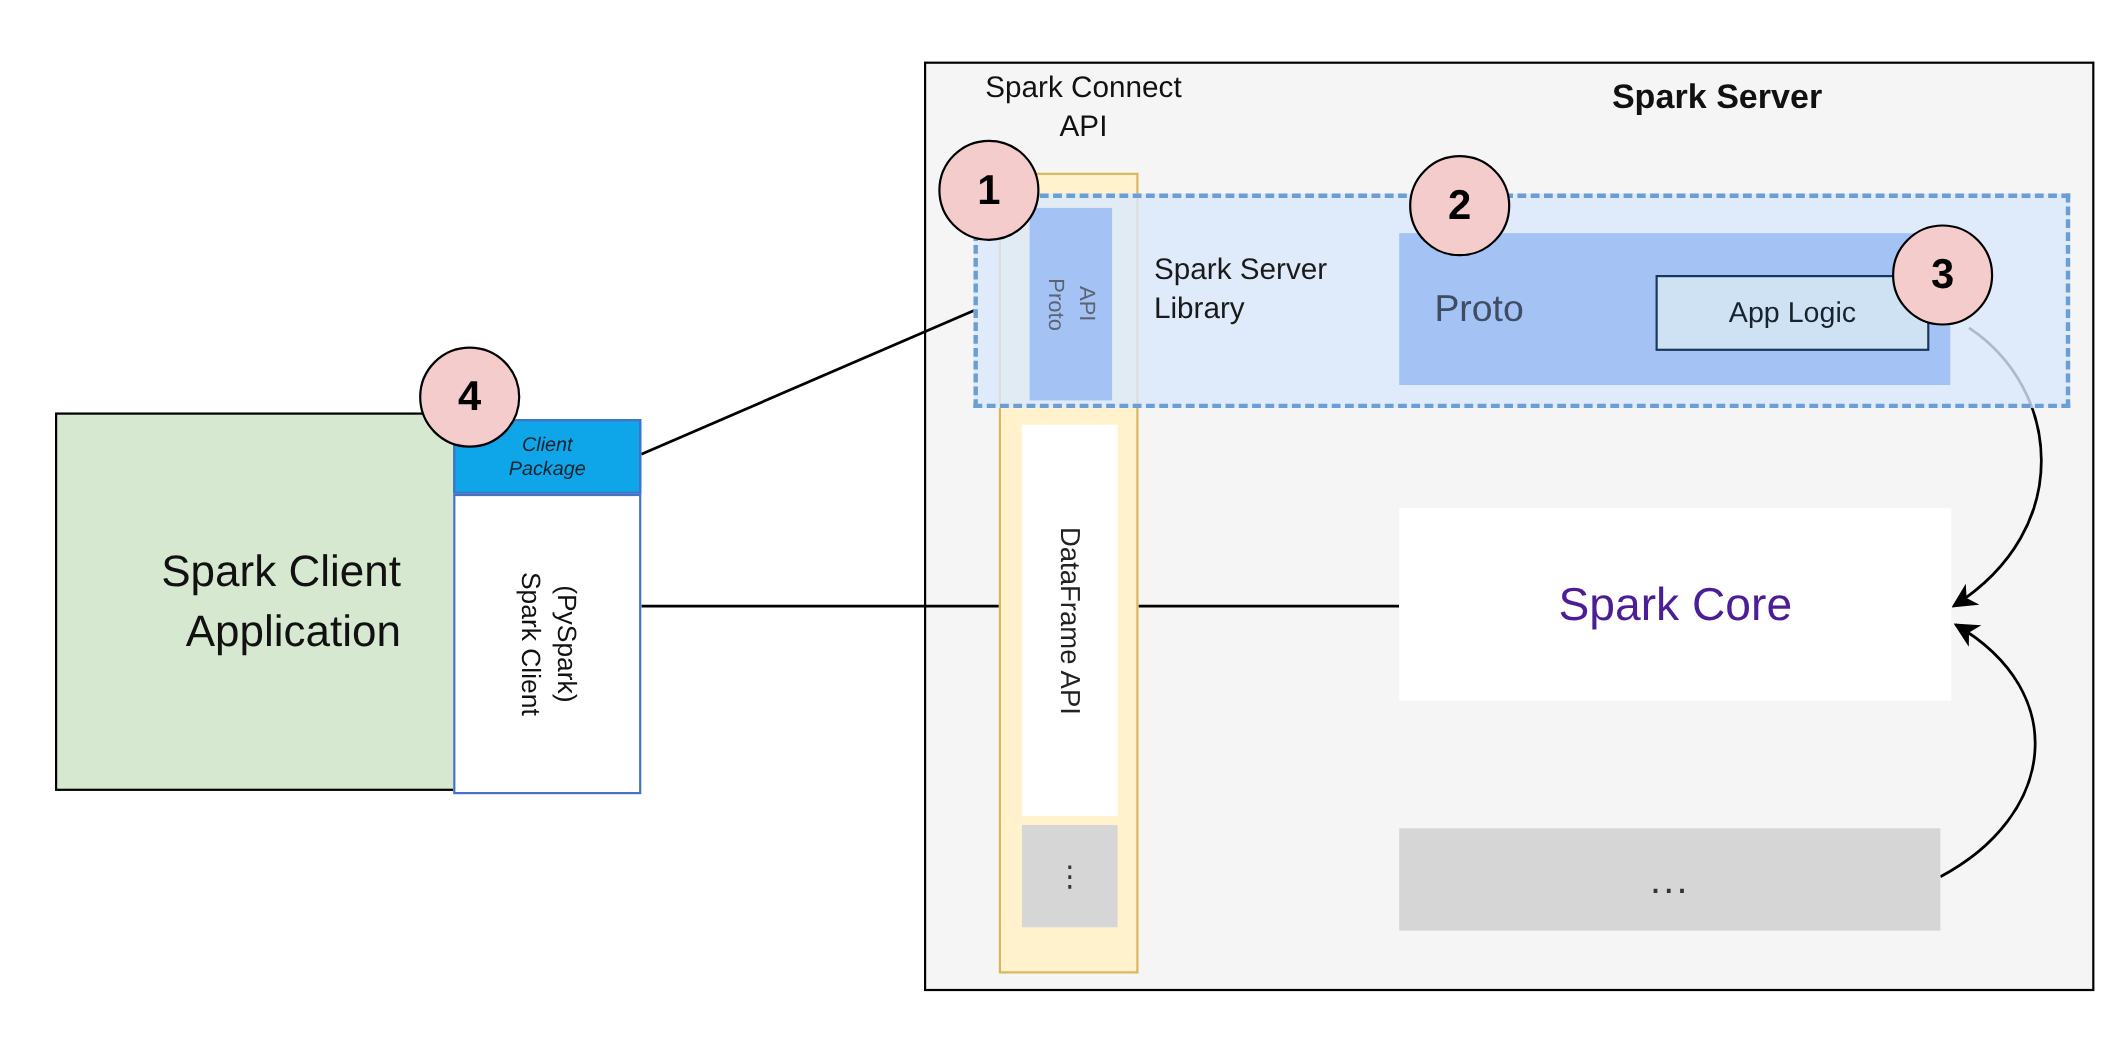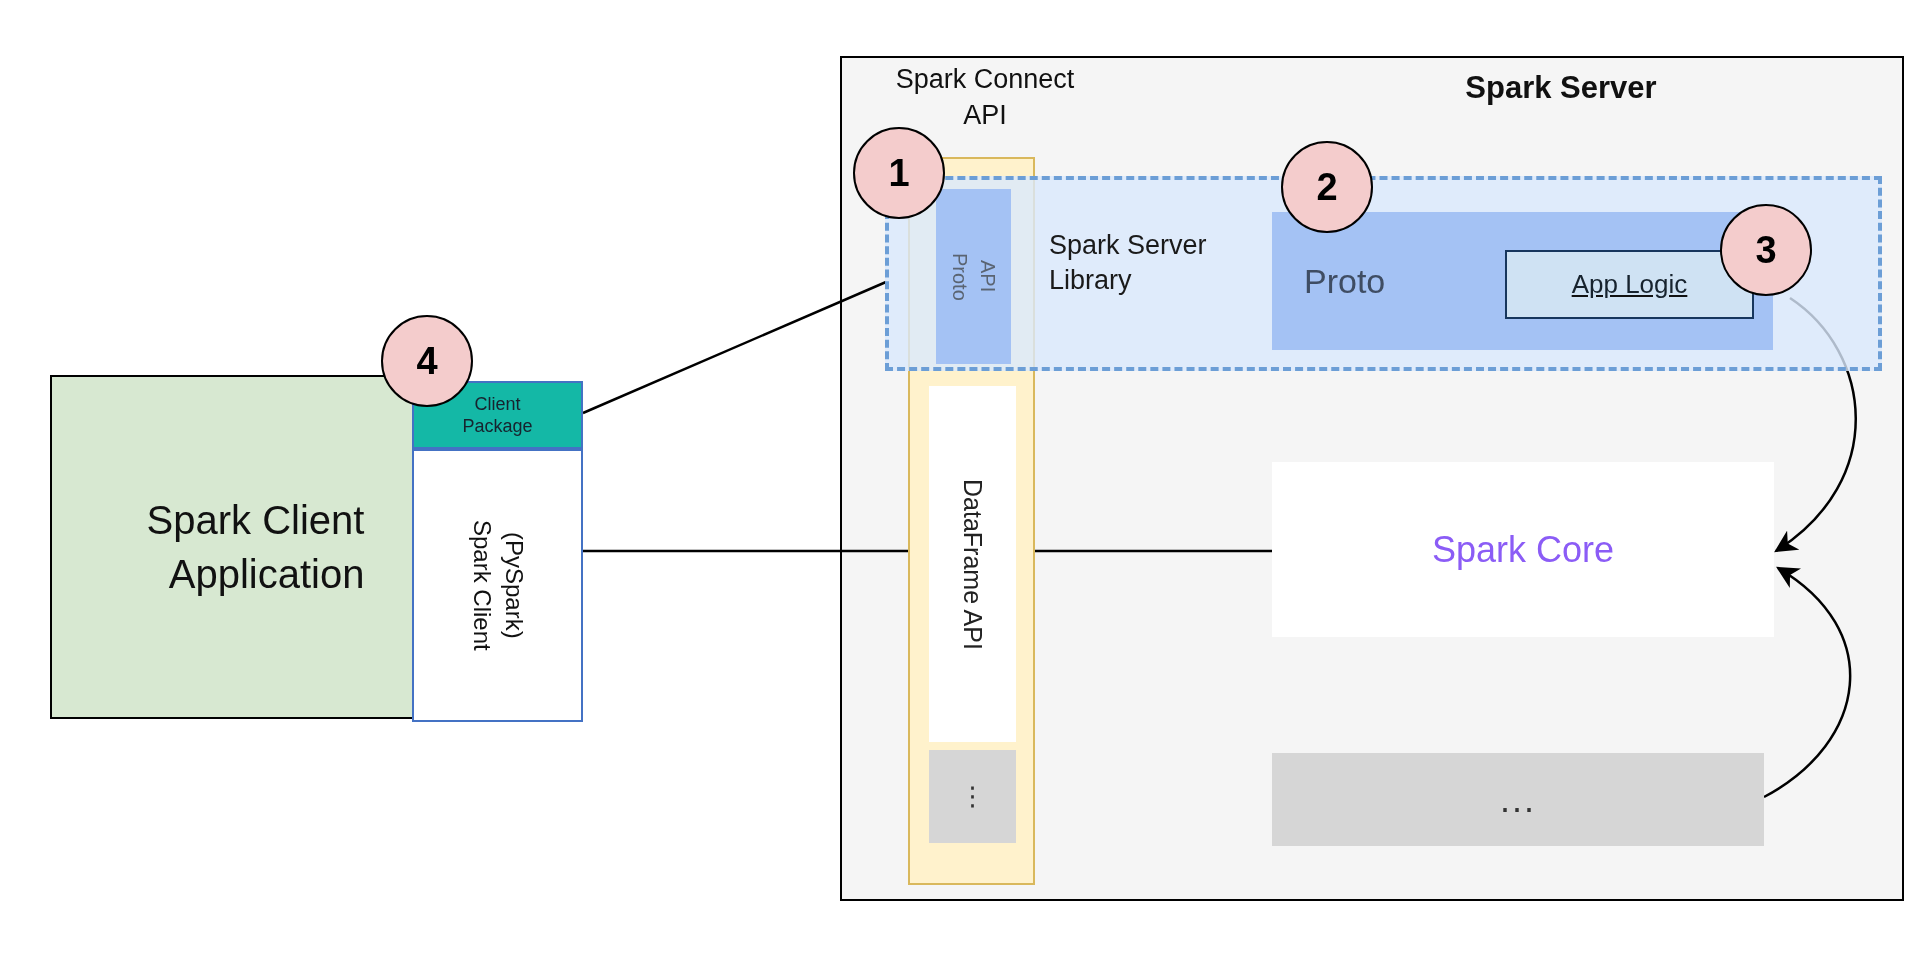--- a/index.html
+++ b/index.html
@@ -26,29 +26,29 @@
   .proto-box{left:936px;top:189px;width:75px;height:175px;background:#a4c2f4;z-index:5;}
   .proto-box .lbl{font-size:20px;line-height:1.4;color:#5a6472;text-align:center;}
   .df-box{left:929px;top:386px;width:87px;height:356px;background:#ffffff;z-index:5;}
   .df-box .lbl{font-size:25px;color:#222;}
   .coldots-box{left:929px;top:750px;width:87px;height:93px;background:#d6d6d6;z-index:5;}
   .coldots-box .lbl{font-size:26px;color:#333;}
 
   
   .plugin-box{left:1272px;top:212px;width:501px;height:138px;background:#a4c2f4;z-index:5;display:flex;align-items:center;padding-left:32px;}
   .plugin-box .lbl{font-size:34px;color:#3f4d63;}
-  .applogic-box{left:1505px;top:250px;width:249px;height:69px;background:#cfe2f3;border:2px solid #17365d;z-index:6;text-decoration:underline;}
+  .applogic-box{left:1505px;top:250px;width:249px;height:69px;background:#cfe2f3;border:2px solid #17365d;z-index:6;}
   .applogic-box .lbl{font-size:26px;color:#17232e;}
   .core-box{left:1272px;top:462px;width:502px;height:175px;background:#ffffff;z-index:5;}
-  .core-box .lbl{font-size:36px;color:#8b5cf6;text-align:center;}
+  .core-box .lbl{font-size:42px;color:#4c1d95;text-align:center;}
   .graydots-box{left:1272px;top:753px;width:492px;height:93px;background:#d6d6d6;z-index:5;}
   .graydots-box .lbl{font-size:36px;color:#333;letter-spacing:2px;}
 
   
-  .package-box{left:412px;top:381px;width:171px;height:68px;background:#14b8a6;border:2px solid #4472c4;z-index:5;}
+  .package-box{left:412px;top:381px;width:171px;height:68px;background:#0ea5e9;border:2px solid #4472c4;z-index:5;font-style:italic;}
   .package-box .lbl{font-size:18px;line-height:1.25;text-align:center;color:#17232e;}
   .client-box{left:412px;top:449px;width:171px;height:273px;background:#ffffff;border:2px solid #4472c4;z-index:5;}
   .client-box .lbl{font-size:24px;line-height:1.35;color:#111;text-align:center;}
 
   
   .server-title{left:1396px;top:70px;width:330px;text-align:center;font-size:31px;font-weight:bold;z-index:7;}
   .connect-label{left:855px;top:61px;width:260px;text-align:center;font-size:27px;line-height:1.35;z-index:7;}
   .library-label{left:1049px;top:228px;width:250px;text-align:left;font-size:27px;line-height:1.3;z-index:7;color:#1a1a1a;}
 
   

